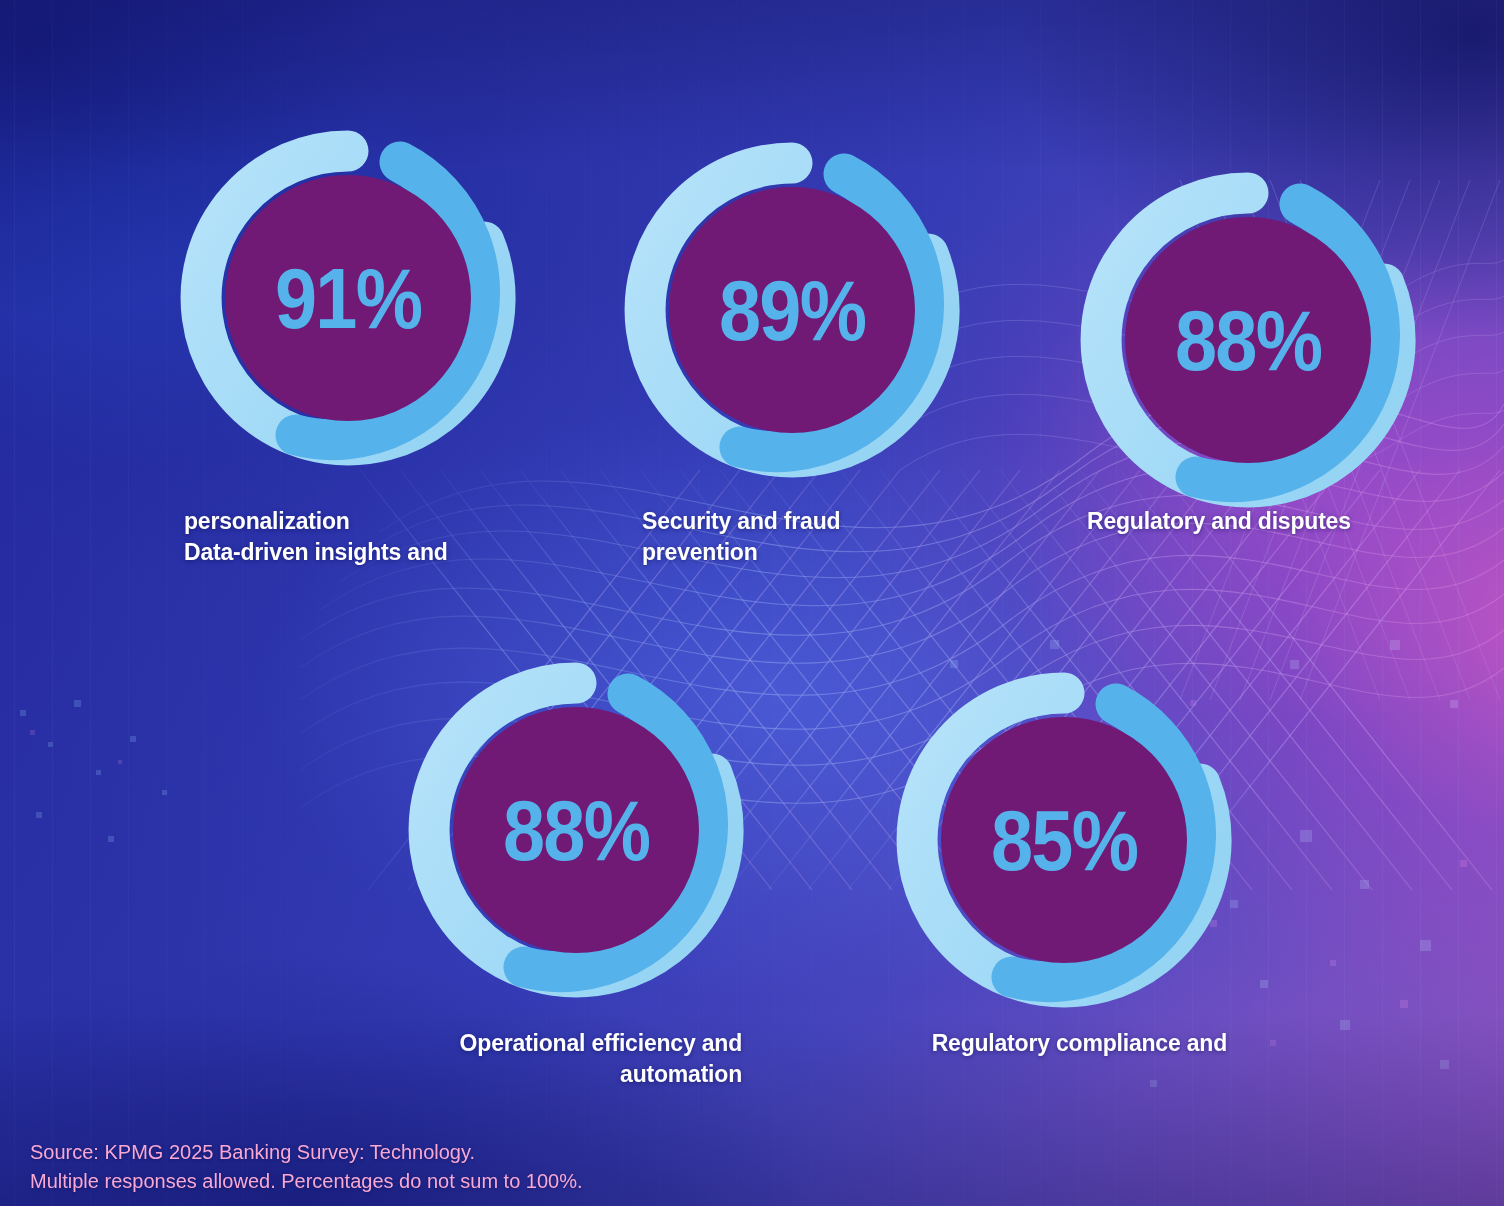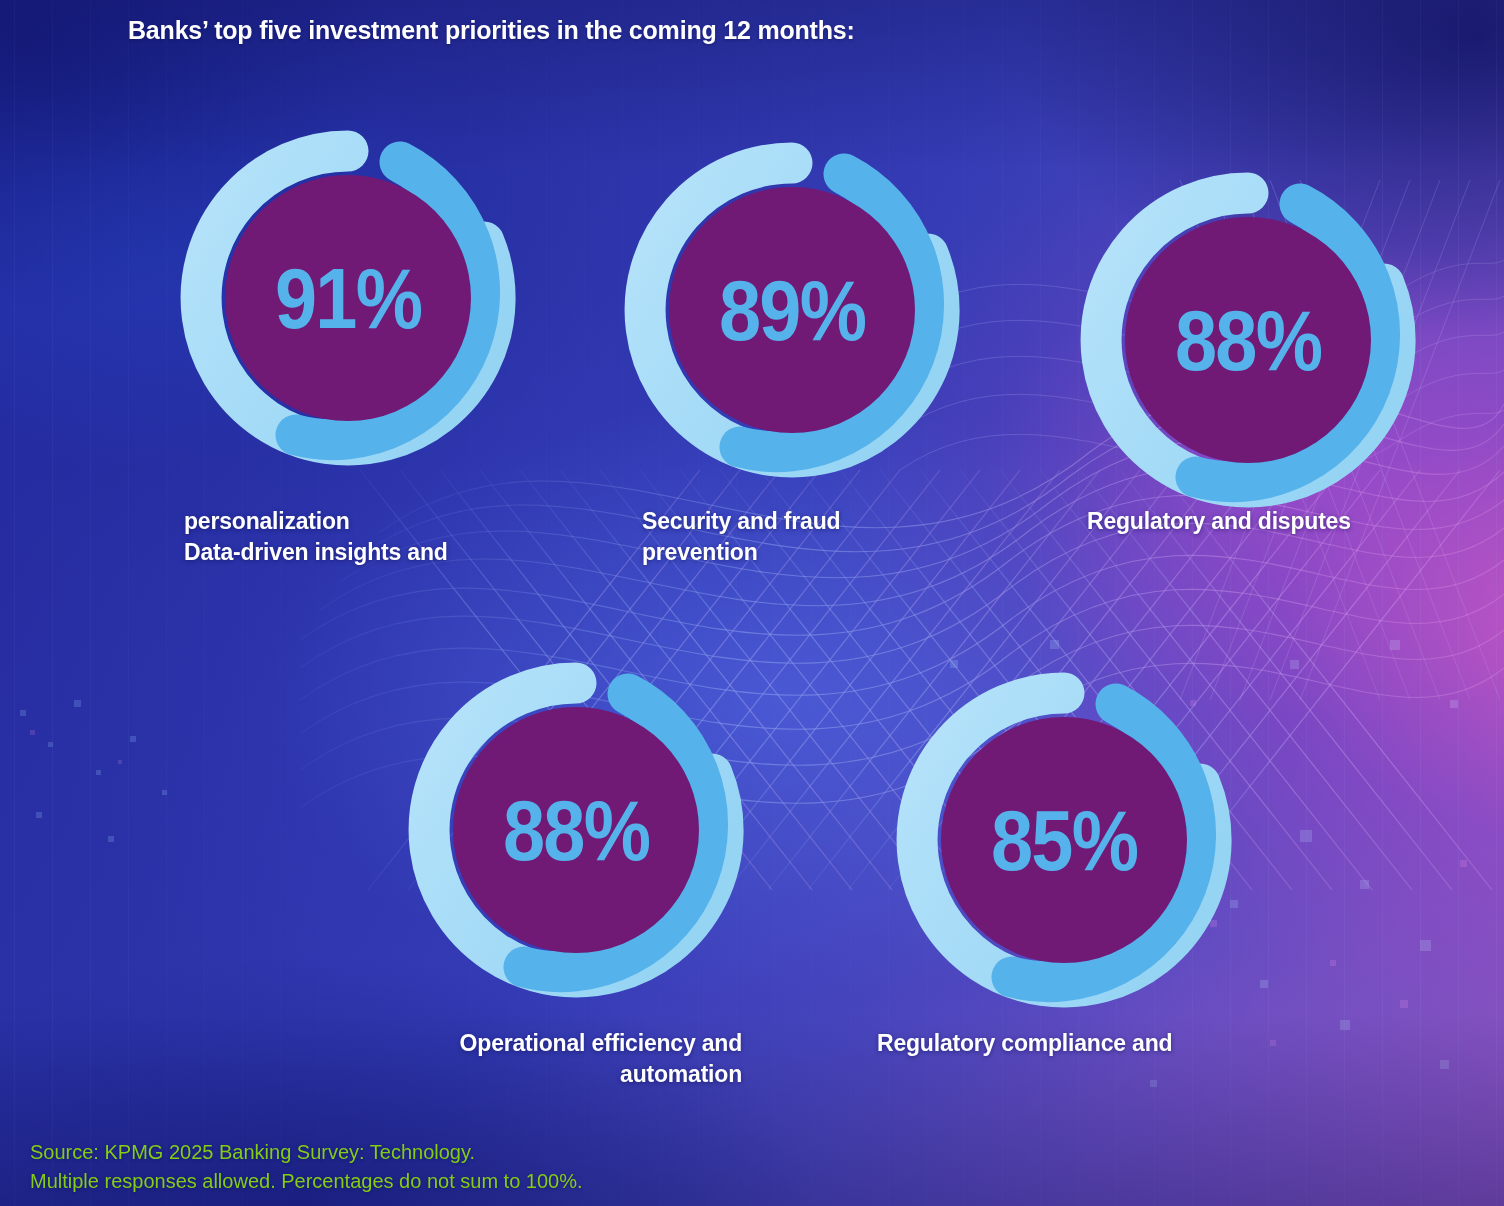--- a/index.html
+++ b/index.html
@@ -105,21 +105,21 @@
     line-height: 1.33;
     letter-spacing: -0.2px;
     text-shadow: 0 1px 4px rgba(12,16,80,.55);
     width: 350px;
   }
 
   
   .source {
     position: absolute;
     left: 30px; bottom: 10px;
-    color: #84cc16;
+    color: #f9a8d4;
     font-size: 20px;
     font-weight: normal;
     line-height: 1.45;
     text-shadow: 0 1px 3px rgba(12,16,80,.5);
   }
   .source div { white-space: nowrap; }
 </style>
 </head>
 <body>
 
@@ -261,21 +261,20 @@
       <rect x="1400" y="1000" width="8" height="8"></rect>
         <rect x="1270" y="1040" width="6" height="6"></rect>
       <rect x="1460" y="860" width="7" height="7"></rect>
         <rect x="1190" y="700" width="6" height="6"></rect>
     </g>
   </svg>
 
   <div class="bg-layer bg-streaks"></div>
   <div class="bg-layer bg-vignette"></div>
 
-  <div class="title">Banks’ top five investment priorities in the coming 12 months:</div>
 
   <div class="donut-wrap" style="left:168px; top:118px;">
     <div class="donut">
       <svg viewBox="0 0 360 360">
         <defs>
           <linearGradient id="lg1" x1="0" y1="0" x2="1" y2="0.6">
             <stop offset="0%" stop-color="#b6e3fa"></stop>
             <stop offset="100%" stop-color="#96d4f4"></stop>
           </linearGradient>
         </defs>
@@ -366,21 +365,21 @@
             <stop offset="100%" stop-color="#96d4f4"></stop>
           </linearGradient>
         </defs>
         <path d="M180,33 A147,147 0 1,0 316,124" fill="none" stroke="url(#lg5)" stroke-width="41" stroke-linecap="round"></path>
         <path d="M232,44 A147,147 0 0,1 128,317" fill="none" stroke="#55b2ea" stroke-width="41" stroke-linecap="round"></path>
       </svg>
       <div class="donut-center">
         <span class="donut-value">85%</span>
       </div>
     </div>
-    <div class="donut-label" style="left:-7px; top:368px;">
+    <div class="donut-label" style="left:-7px; top:368px;text-align:right;">
       <div>Regulatory compliance and</div>
     </div>
   </div>
 
   <div class="source">
     <div>Source: KPMG 2025 Banking Survey: Technology.</div>
     <div>Multiple responses allowed. Percentages do not sum to 100%.</div>
   </div>
 
 </div>

